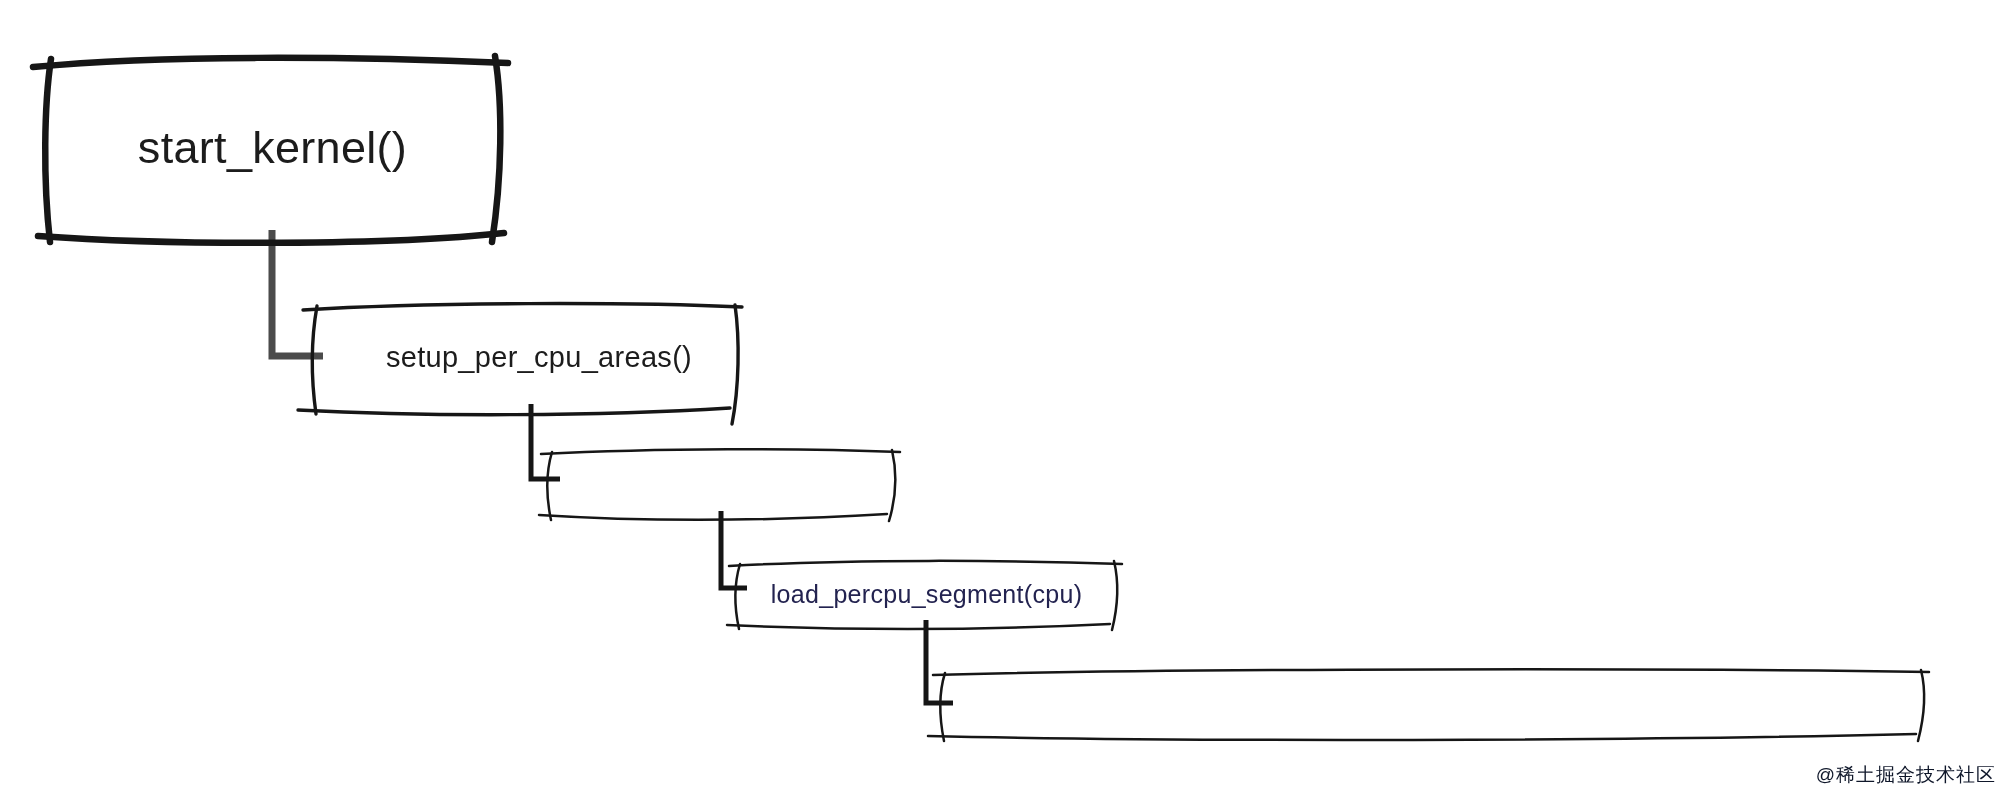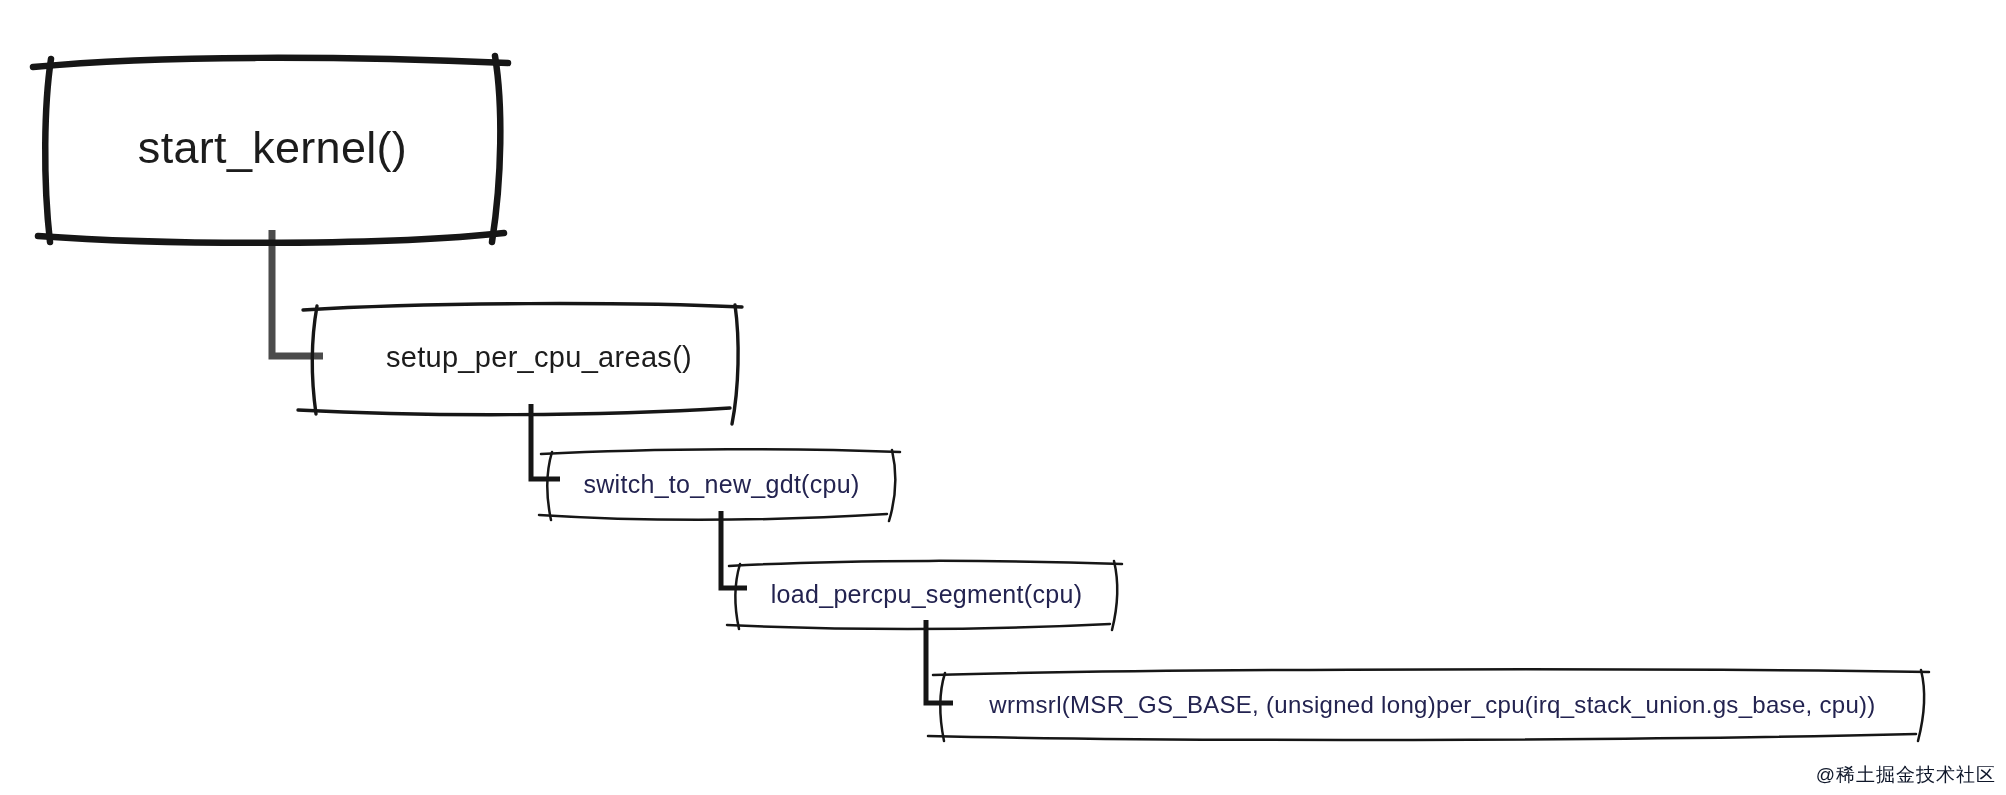--- a/index.html
+++ b/index.html
@@ -107,25 +107,19 @@
       </g>
     </g>
   </svg>
 
   <div class="node n1">
     <span>start_kernel()</span>
   </div>
   <div class="node n2">
     <span>setup_per_cpu_areas()</span>
   </div>
-  <div class="node n3">
-    <span>switch_to_new_gdt(cpu)</span>
-  </div>
   <div class="node n4">
     <span>load_percpu_segment(cpu)</span>
-  </div>
-  <div class="node n5">
-    <span>wrmsrl(MSR_GS_BASE, (unsigned long)per_cpu(irq_stack_union.gs_base, cpu))</span>
   </div>
 
   <div id="watermark">@稀土掘金技术社区</div>
 
 </div>
 
 </body></html>

